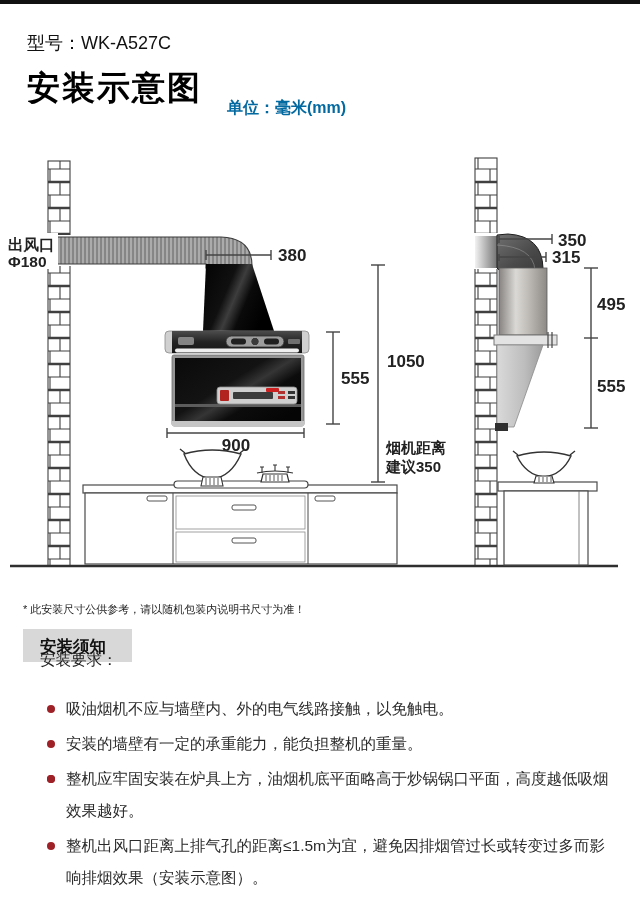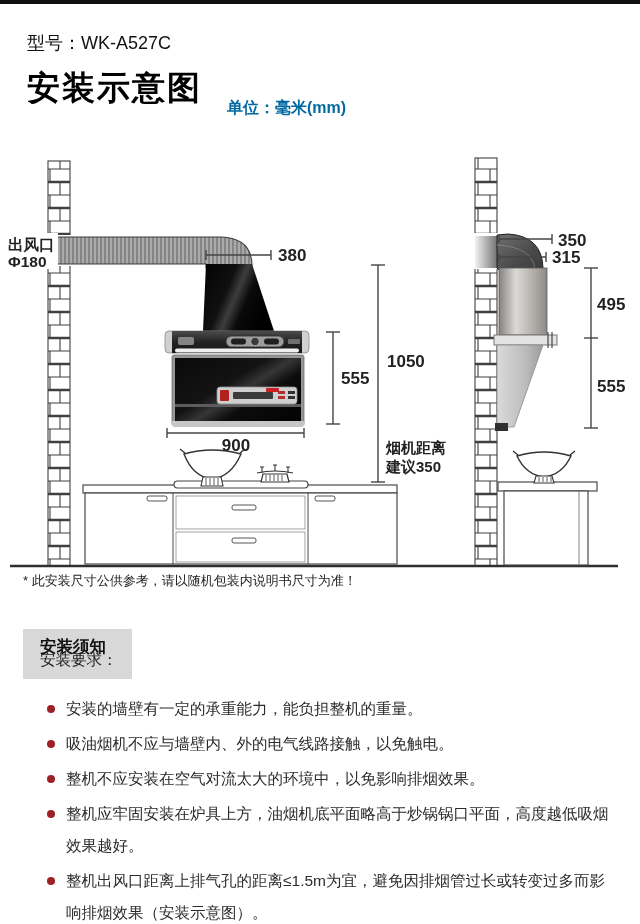--- a/index.html
+++ b/index.html
@@ -3,22 +3,22 @@
 <meta charset="utf-8">
 <style>
   html,body{margin:0;padding:0;background:#fff;}
   .page{position:relative;width:640px;height:924px;background:#ffffff;overflow:hidden;
         font-family:"Liberation Sans","DejaVu Sans",sans-serif;color:#1a1a1a;}
   .topbar{position:absolute;left:0;top:0;width:640px;height:4px;background:#111;}
   .model{position:absolute;left:27px;top:31px;font-size:18px;font-weight:500;color:#111;}
   .title{position:absolute;left:27px;top:66px;font-size:33px;font-weight:800;color:#000;letter-spacing:2px;}
   .unit{position:absolute;left:227px;top:98px;font-size:16px;font-weight:700;color:#0369a1;}
   .diagram{position:absolute;left:0;top:130px;width:640px;height:460px;}
-  .footnote{position:absolute;left:23px;top:572px;font-size:13px;color:#1c1c1c;}
-  .notice-box{position:absolute;left:23px;top:629px;background:#d8d8d8;padding:7px 26px 21px 17px;}
+  .footnote{position:absolute;left:23px;top:602px;font-size:11px;color:#1c1c1c;}
+  .notice-box{position:absolute;left:23px;top:629px;background:#d8d8d8;padding:7px 26px 4px 17px;}
   .notice-box span{font-size:16.5px;font-weight:700;color:#111;}
   .requirements{position:absolute;left:40px;top:650px;font-size:15.5px;color:#222;}
   .notice-list{position:absolute;left:0;top:693px;width:640px;margin:0;padding:0;list-style:none;}
   .notice-list li{position:relative;padding:0 26px 0 66px;margin:0 0 3px 0;
                   font-size:15.5px;line-height:32px;color:#2b2b2b;}
   .notice-list .dot{position:absolute;left:47px;top:12px;width:8px;height:8px;border-radius:50%;
                     background:var(--bullet,#9d2126);}
   svg text{font-family:"Liberation Sans","DejaVu Sans",sans-serif;fill:#222;}
   .dim{font-size:17px;font-weight:600;}
   .lbl{font-size:15.5px;font-weight:700;}
@@ -243,27 +243,27 @@
 
   <div class="notice-box">
     <span>安装须知</span>
   </div>
 
   <div class="requirements">安装要求：</div>
 
   <ul class="notice-list">
 
   <li>
+      <span class="dot"></span><span class="txt">吸油烟机不应与墙壁内、外的电气线路接触，以免触电。</span>
+    </li>
+      <li>
       <span class="dot"></span><span class="txt">安装的墙壁有一定的承重能力，能负担整机的重量。</span>
     </li>
       <li>
-      <span class="dot"></span><span class="txt">吸油烟机不应与墙壁内、外的电气线路接触，以免触电。</span>
-    </li>
-      <li>
-      <span class="dot"></span><span class="txt">整机不应安装在空气对流太大的环境中，以免影响排烟效果。</span>
+      <span class="dot"></span>
     </li>
       <li>
       <span class="dot"></span><span class="txt">整机应牢固安装在炉具上方，油烟机底平面略高于炒锅锅口平面，高度越低吸烟效果越好。</span>
     </li>
       <li>
       <span class="dot"></span><span class="txt">整机出风口距离上排气孔的距离≤1.5m为宜，避免因排烟管过长或转变过多而影响排烟效果（安装示意图）。</span>
     </li>
     </ul>
 
 </div>

